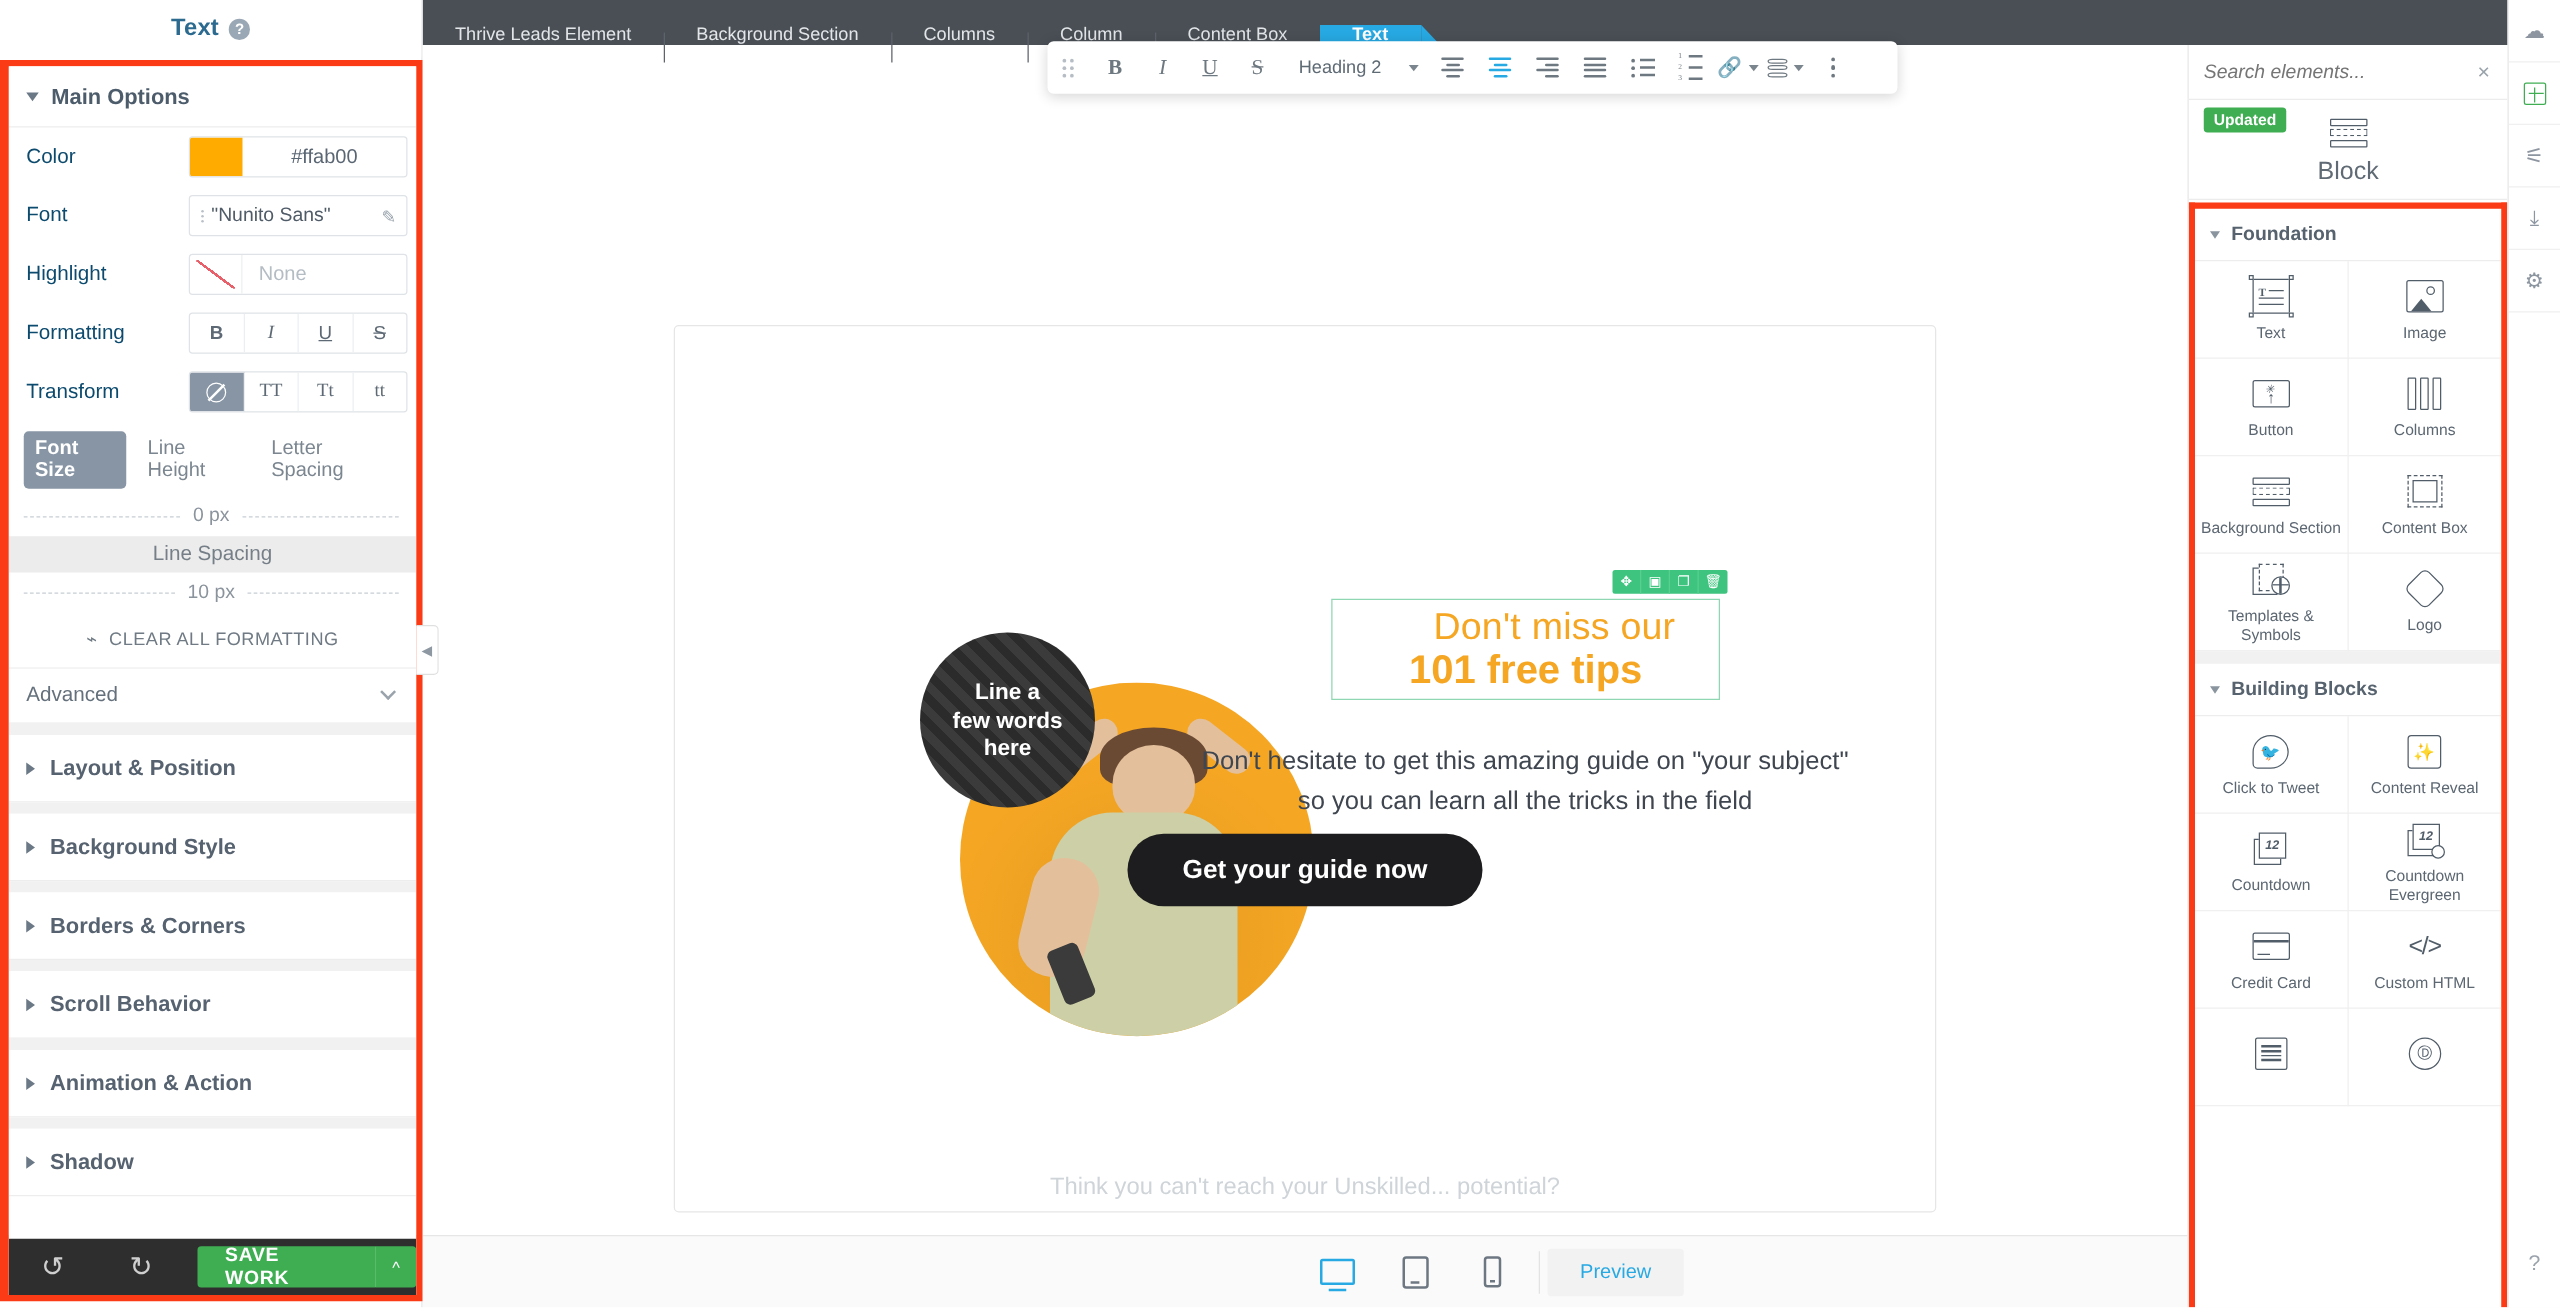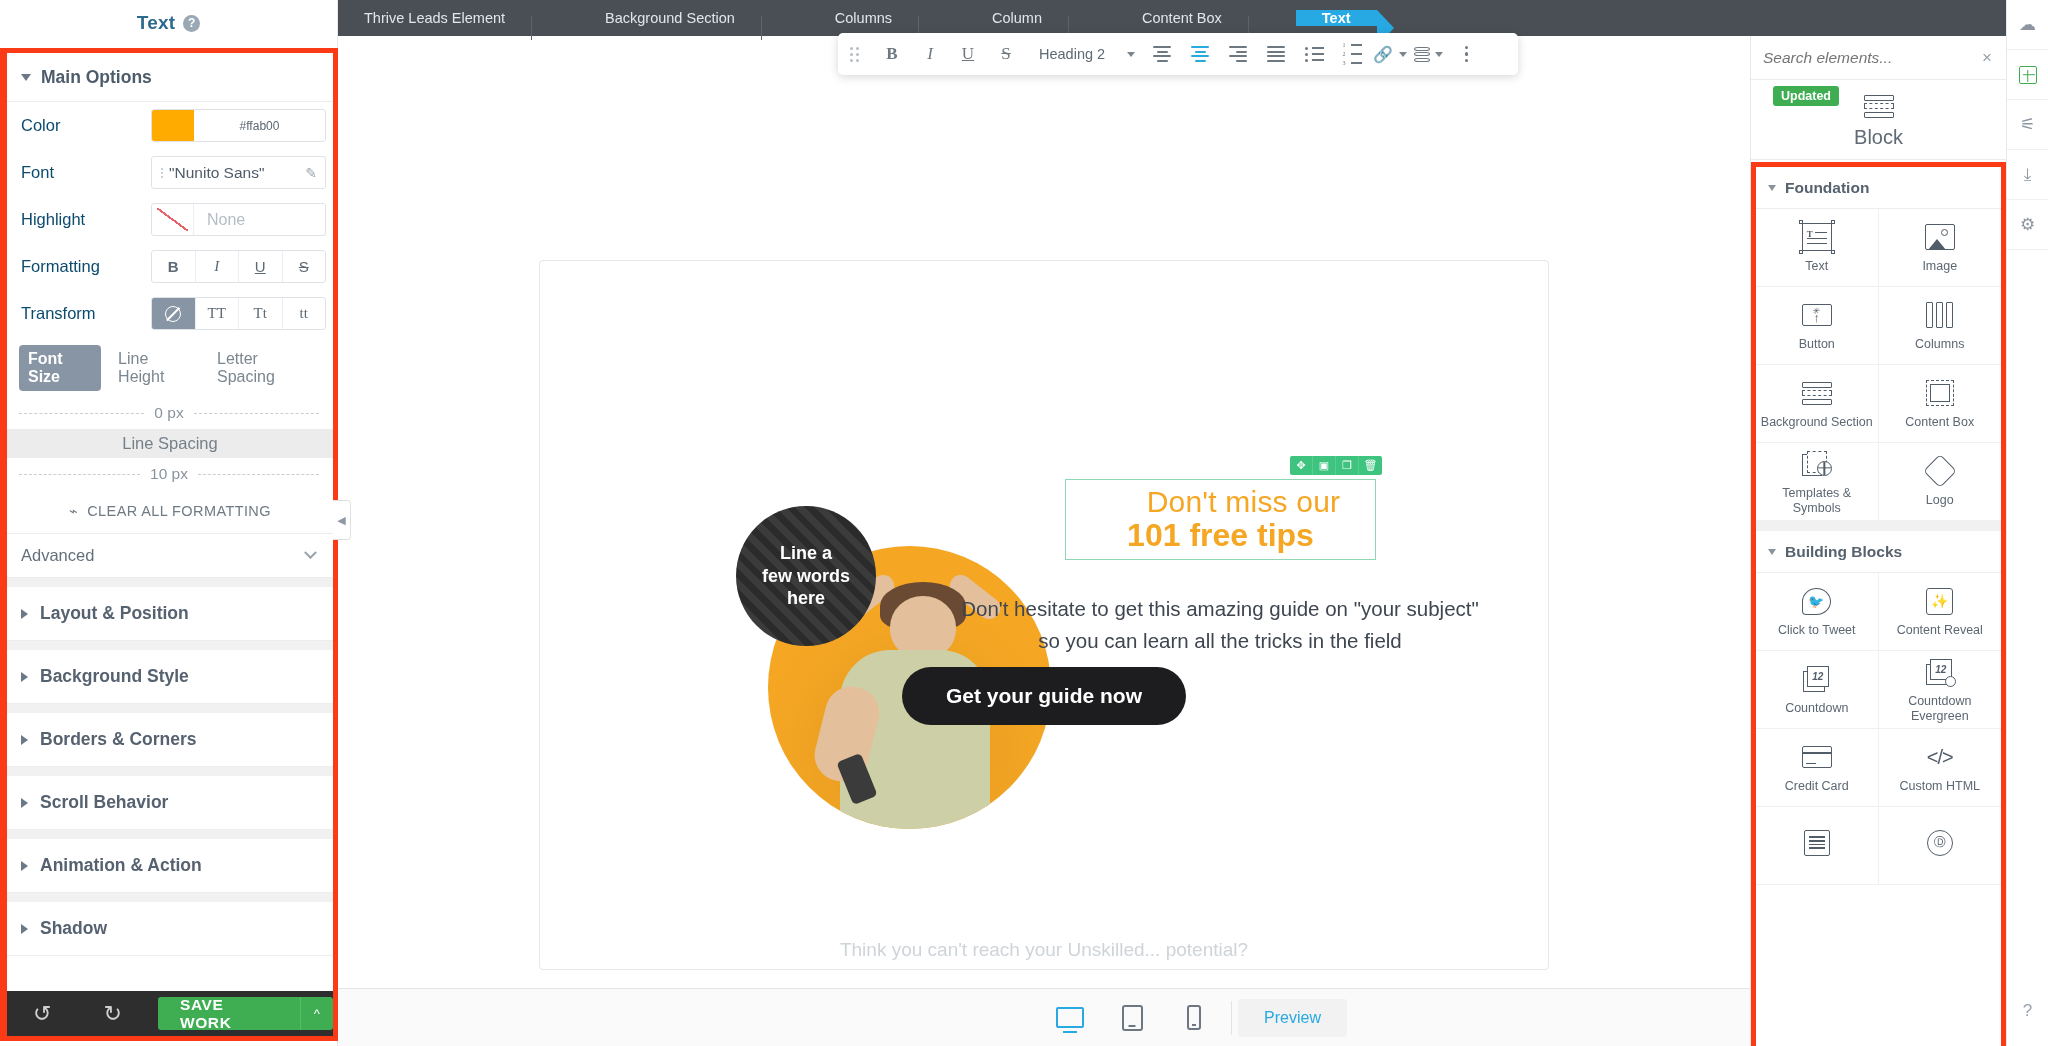--- a/index.html
+++ b/index.html
@@ -103,21 +103,21 @@
     display: flex; align-items: stretch;
     width: 175px; height: 33px;
     border: 1px solid #dfe3e7;
     border-radius: 3px;
     overflow: hidden;
     background: #fff;
   }
   .color-swatch { width: 42px; background: #ffab00; }
   .color-value {
     flex: 1; display: flex; align-items: center; justify-content: center;
-    font-size: 12px; color: #5a6673;
+    font-size: 16px; color: #5a6673;
   }
 
   .font-field {
     display: flex; align-items: center;
     width: 175px; height: 33px;
     border: 1px solid #dfe3e7; border-radius: 3px;
     background: #fff; padding: 0 8px 0 6px;
   }
   .drag-dots {
     width: 8px; display: flex; flex-direction: column; gap: 2px;
@@ -278,23 +278,22 @@
     border-radius: 0 4px 4px 0;
     display: flex; align-items: center; justify-content: center;
     z-index: 31; color: #8e98a2; font-size: 11px;
   }
 
   
   .topbar {
     position: absolute; left: 338px; top: 0; right: 0;
     height: 36px;
     background: #4a4f56;
-    display: flex; align-items: center;
+    display: flex; align-items: flex-end;
     z-index: 20;
-    gap: 48px;
   }
   .crumb {
     position: relative;
     display: flex; align-items: center;
     padding: 0 26px 0 26px;
     color: #e3e6e9; font-size: 14.5px;
     white-space: nowrap;
   }
   .crumb:after {
     content: ""; position: absolute; right: -1px; top: 6px;
@@ -567,21 +566,21 @@
   }
   .search-x { color: #9aa3ab; font-size: 17px; }
   .block-promo {
     position: relative;
     height: 80px;
     display: flex; flex-direction: column; align-items: center; justify-content: center;
     gap: 4px;
     border-bottom: 1px solid #ececec;
   }
   .updated-badge {
-    position: absolute; left: 22px; top: 6px;
+    position: absolute; left: 12px; top: 6px;
     background: #3fae53; color: #fff;
     font-size: 12.5px; font-weight: bold;
     padding: 3px 8px; border-radius: 3px;
   }
   .mini-lbl { font-size: 20px; color: #5f6a74; }
 
   .rp-redbox {
     position: absolute;
     left: 0; top: 126px; right: 0; bottom: 0;
     border: 5px solid #fb3b15;

